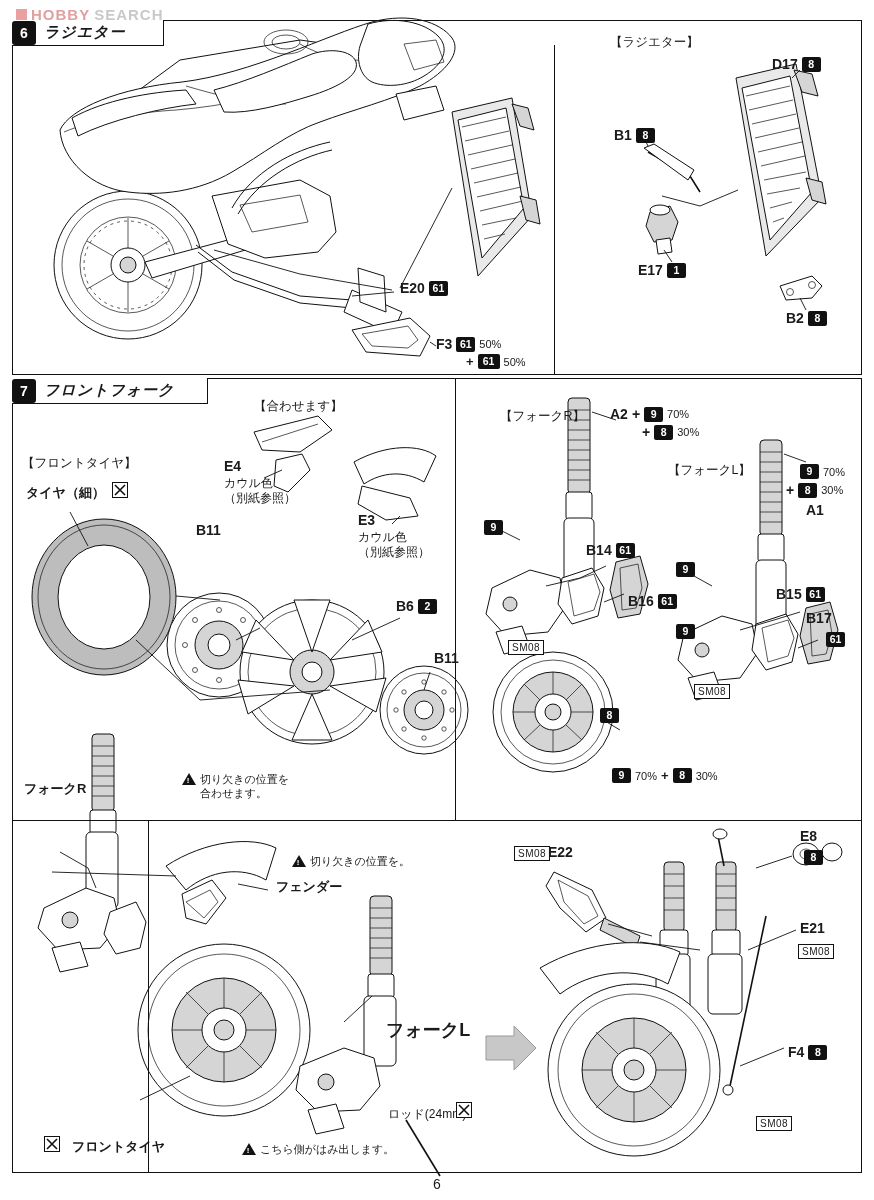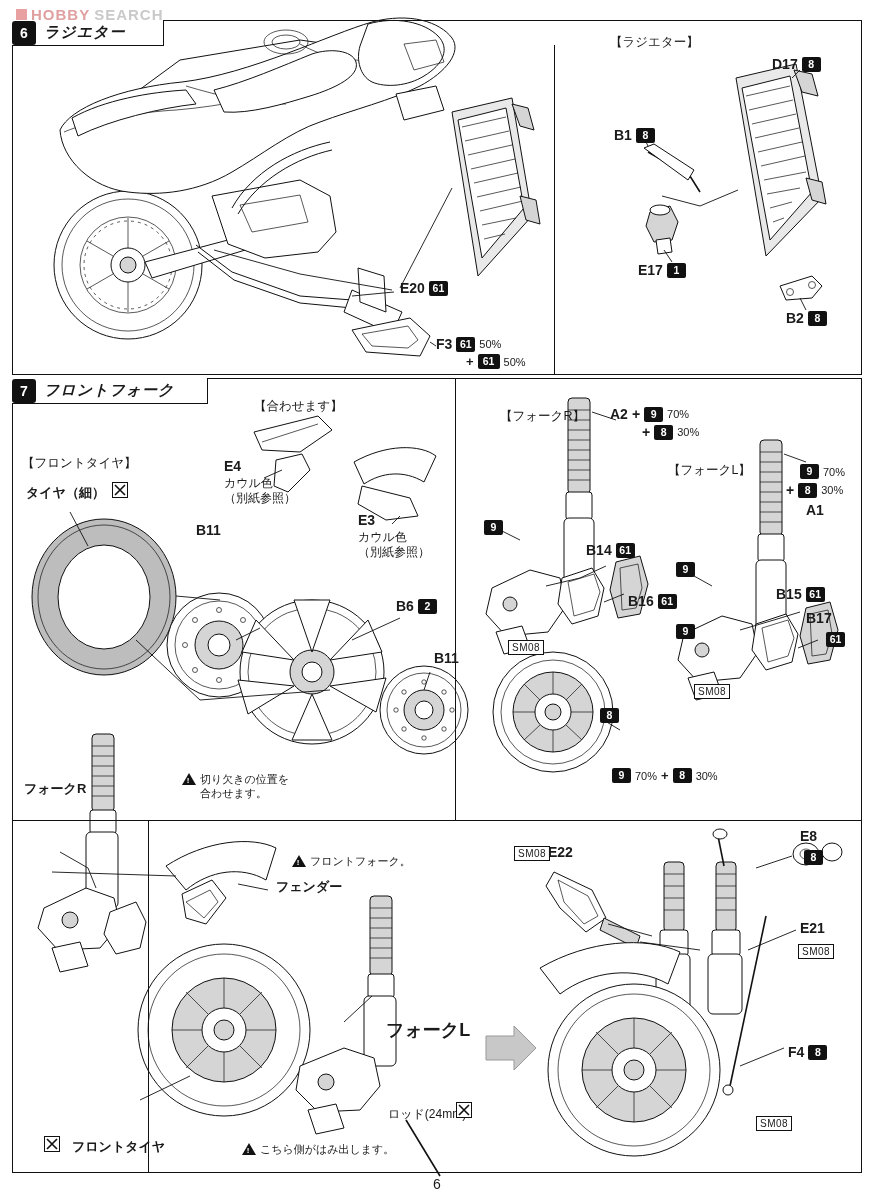--- a/index.html
+++ b/index.html
@@ -707,21 +707,21 @@
       <span class="chip">8</span>
   </div>
 
   <div class="warn" style="left:182px;top:772px;width:140px;">
     <span class="tri"></span>
     <span>切り欠きの位置を
 合わせます。</span>
   </div>
   <div class="warn" style="left:292px;top:854px;width:190px;">
     <span class="tri"></span>
-    <span>フロントフォーク。</span>
+    <span>切り欠きの位置を。</span>
   </div>
   <div class="warn" style="left:242px;top:1142px;width:220px;">
     <span class="tri"></span>
     <span>こちら側がはみ出します。</span>
   </div>
 
   <div class="pageno">6</div>
 
 </div>
 

